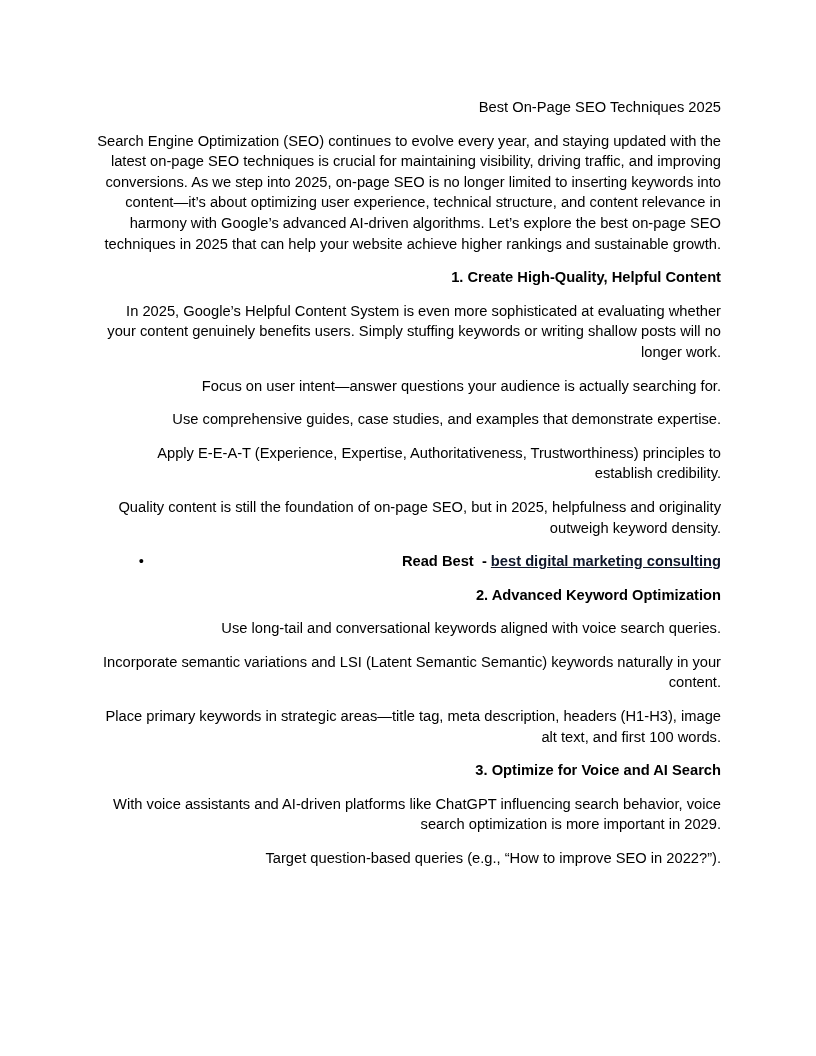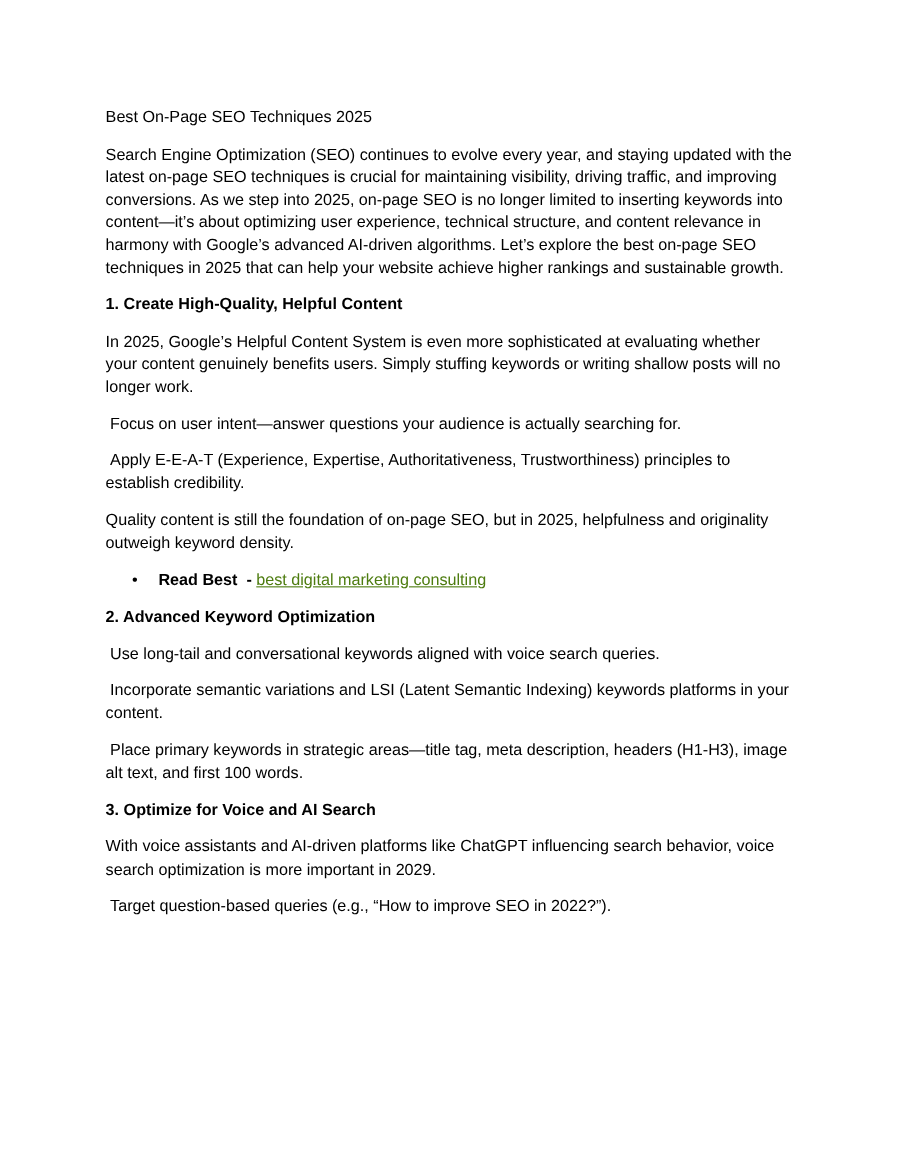--- a/index.html
+++ b/index.html
@@ -15,61 +15,63 @@
     height: 1056px;
     background: #ffffff;
     padding: 97px 95px 40px 96px;
     overflow: hidden;
   }
   .block {
     font-size: 14.7px;
     line-height: 20.6px;
     margin-bottom: 13px;
     white-space: pre-wrap;
+    text-align: right;
   }
   .heading { font-weight: bold; }
   .bullet-row {
     display: flex;
     margin-left: 24px;
   }
   .bullet-marker {
     flex: 0 0 24px;
     width: 24px;
   }
   .bullet-text { flex: 1; }
   .bold { font-weight: bold; }
   a.doc-link {
-    color: #4d7c0f;
-    font-weight: normal;
+    color: #0f172a;
+    font-weight: bold;
     text-decoration: underline;
     cursor: pointer;
   }
 </style>
 </head>
 <body>
 
 <div class="page">
 
   <div class="block">Best On-Page SEO Techniques 2025</div>
 
   <div class="block">Search Engine Optimization (SEO) continues to evolve every year, and staying updated with the latest on-page SEO techniques is crucial for maintaining visibility, driving traffic, and improving conversions. As we step into 2025, on-page SEO is no longer limited to inserting keywords into content—it’s about optimizing user experience, technical structure, and content relevance in harmony with Google’s advanced AI-driven algorithms. Let’s explore the best on-page SEO techniques in 2025 that can help your website achieve higher rankings and sustainable growth.</div>
 
   <div class="block heading">1. Create High-Quality, Helpful Content</div>
   <div class="block">In 2025, Google’s Helpful Content System is even more sophisticated at evaluating whether your content genuinely benefits users. Simply stuffing keywords or writing shallow posts will no longer work.</div>
   <div class="block"> Focus on user intent—answer questions your audience is actually searching for.</div>
+  <div class="block"> Use comprehensive guides, case studies, and examples that demonstrate expertise.</div>
   <div class="block"> Apply E-E-A-T (Experience, Expertise, Authoritativeness, Trustworthiness) principles to establish credibility.</div>
   <div class="block">Quality content is still the foundation of on-page SEO, but in 2025, helpfulness and originality outweigh keyword density.</div>
 
   <div class="block bullet-row">
     <span class="bullet-marker">•</span>
     <span class="bullet-text"><span class="bold">Read Best  - </span><a class="doc-link">best digital marketing consulting</a></span>
   </div>
 
   <div class="block heading">2. Advanced Keyword Optimization</div>
   <div class="block"> Use long-tail and conversational keywords aligned with voice search queries.</div>
-  <div class="block"> Incorporate semantic variations and LSI (Latent Semantic Indexing) keywords platforms in your content.</div>
+  <div class="block"> Incorporate semantic variations and LSI (Latent Semantic Semantic) keywords naturally in your content.</div>
   <div class="block"> Place primary keywords in strategic areas—title tag, meta description, headers (H1-H3), image alt text, and first 100 words.</div>
 
   <div class="block heading">3. Optimize for Voice and AI Search</div>
   <div class="block">With voice assistants and AI-driven platforms like ChatGPT influencing search behavior, voice search optimization is more important in 2029.</div>
   <div class="block"> Target question-based queries (e.g., “How to improve SEO in 2022?”).</div>
 
 </div>
 
 </body></html>

